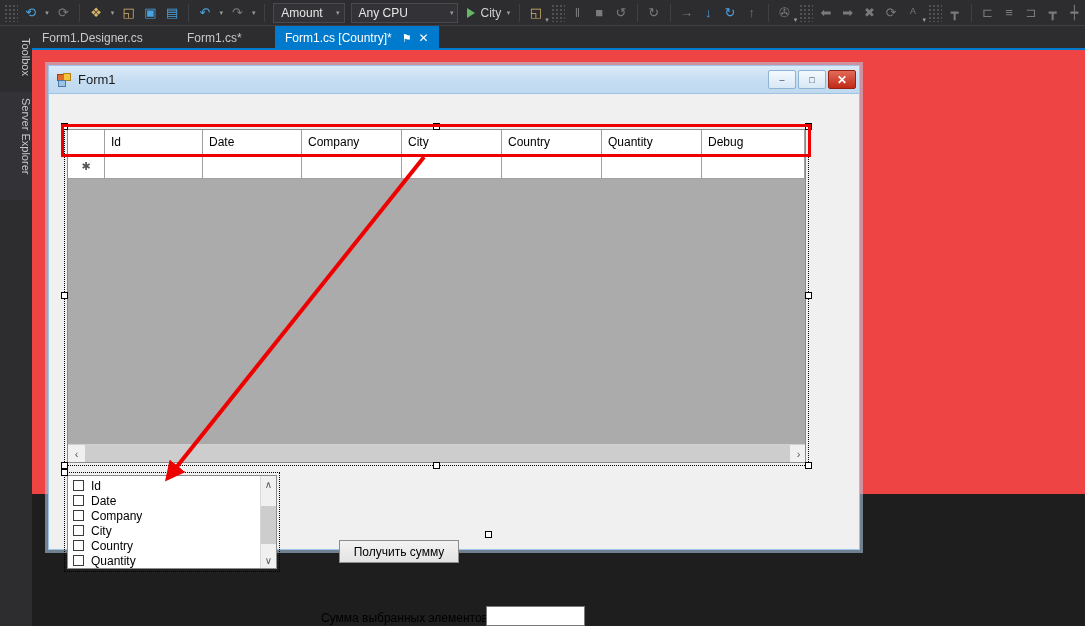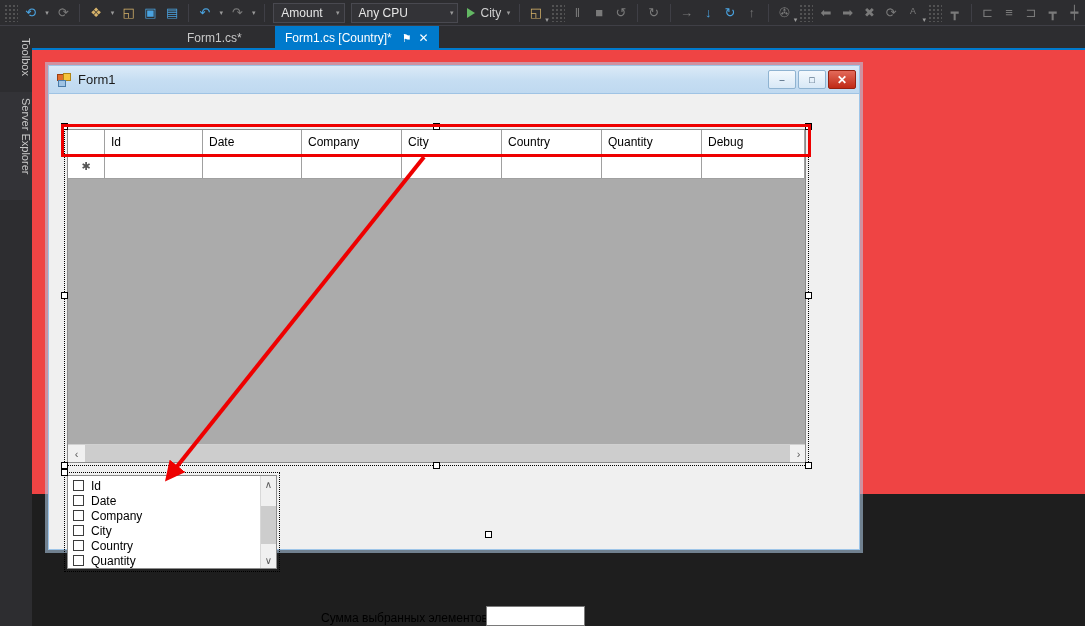--- a/index.html
+++ b/index.html
@@ -286,20 +286,23 @@
 <div id="left-strip">
   <div class="vtab" id="vtab-toolbox">
     <span>Toolbox</span>
   </div>
   <div class="vtab" id="vtab-server">
     <span>Server Explorer</span>
   </div>
 </div>
 
 <div id="tabstrip">
+  <div class="tab" style="left:0px">
+    <span>Form1.Designer.cs</span>
+  </div>
   <div class="tab" style="left:145px">
     <span>Form1.cs*</span>
   </div>
   <div class="tab active" style="left:243px">
     <span>Form1.cs [Country]*</span>
     <span class="pin">⚑</span>
     <span class="x">✕</span>
   </div>
   <div class="underline"></div>
 </div>
@@ -402,20 +405,21 @@
             <div class="track">
               <div class="thumb"></div>
             </div>
             <div class="arr">∨</div>
           </div>
         </div>
         <div class="handle" style="left:-3px;top:-3px;"></div>
         <div class="handle" style="left:105px;top:-3px;"></div>
       </div>
 
+      <div id="sum-btn">Получить сумму</div>
       <div class="handle" style="left:436px;top:437px;"></div>
 
       <div id="sum-label">Сумма выбранных элементов:</div>
       <div id="sum-input"></div>
 
       <div id="red-box"></div>
       <svg id="arrow-svg" viewBox="0 0 812 455">
         <defs>
           <marker id="ahead" markerWidth="5" markerHeight="5" refX="2.6" refY="2.5" orient="auto">
             <path d="M0,0 L5,2.5 L0,5 z" fill="#ee0000"></path>

